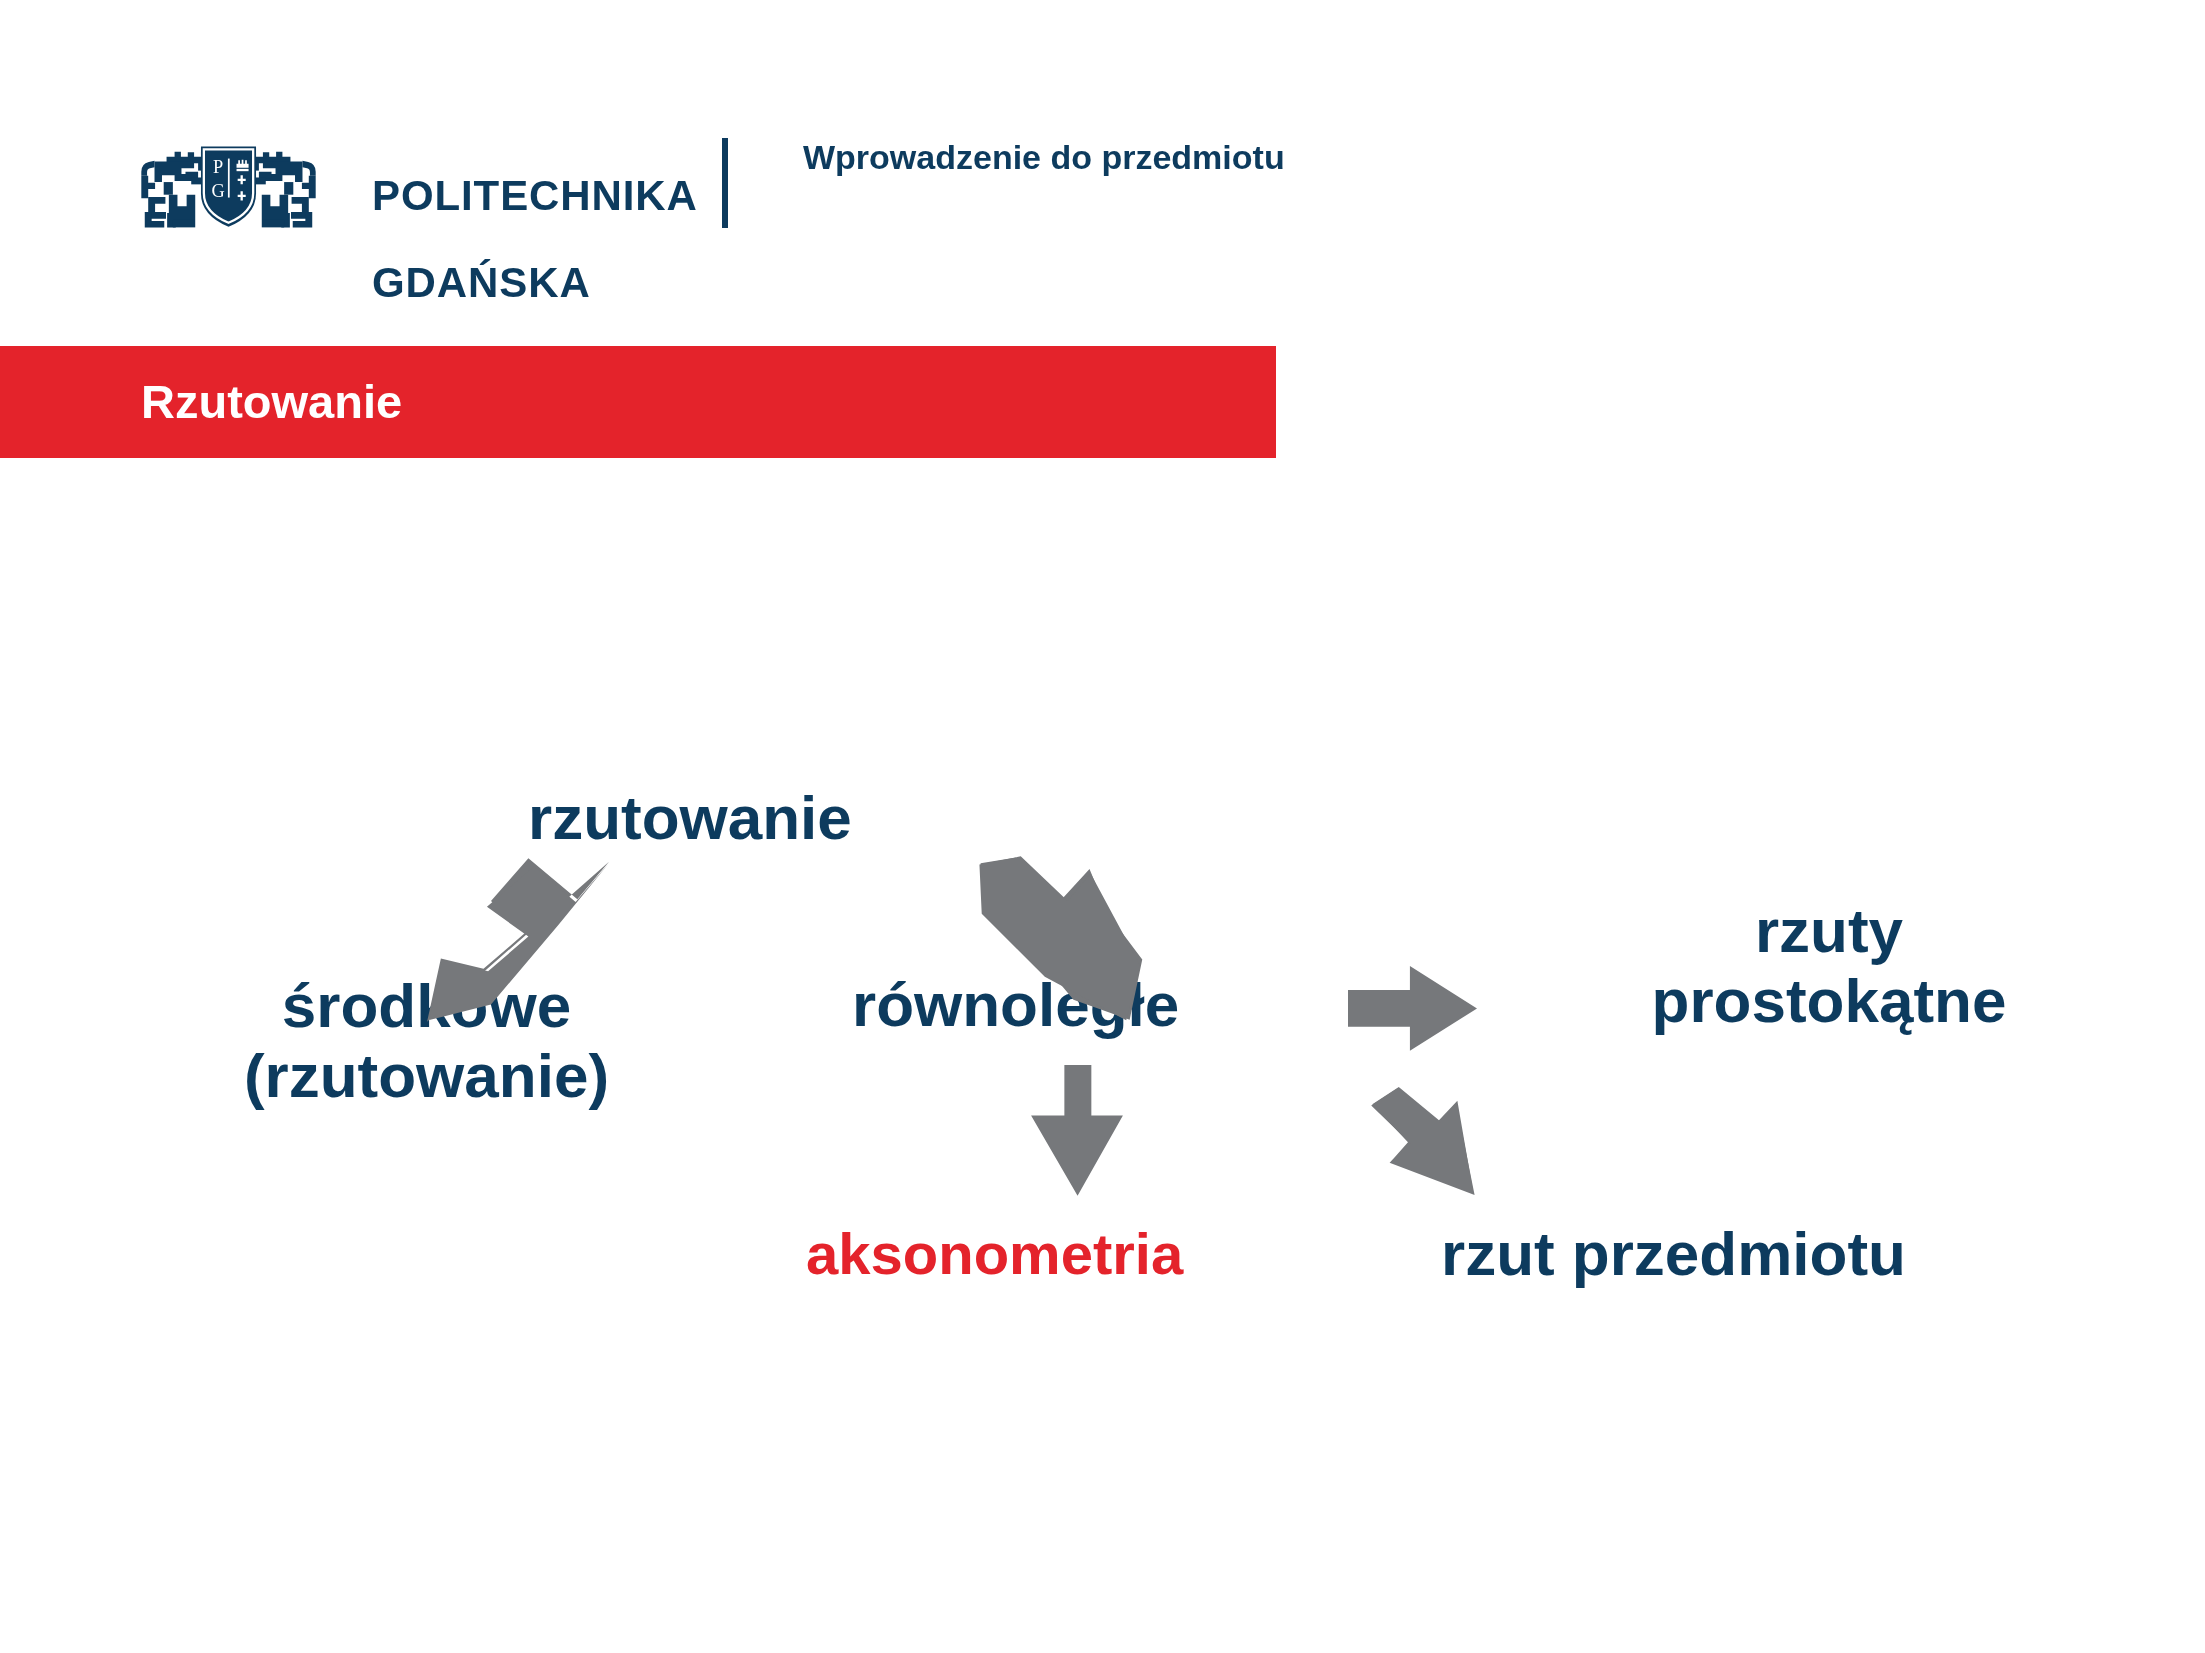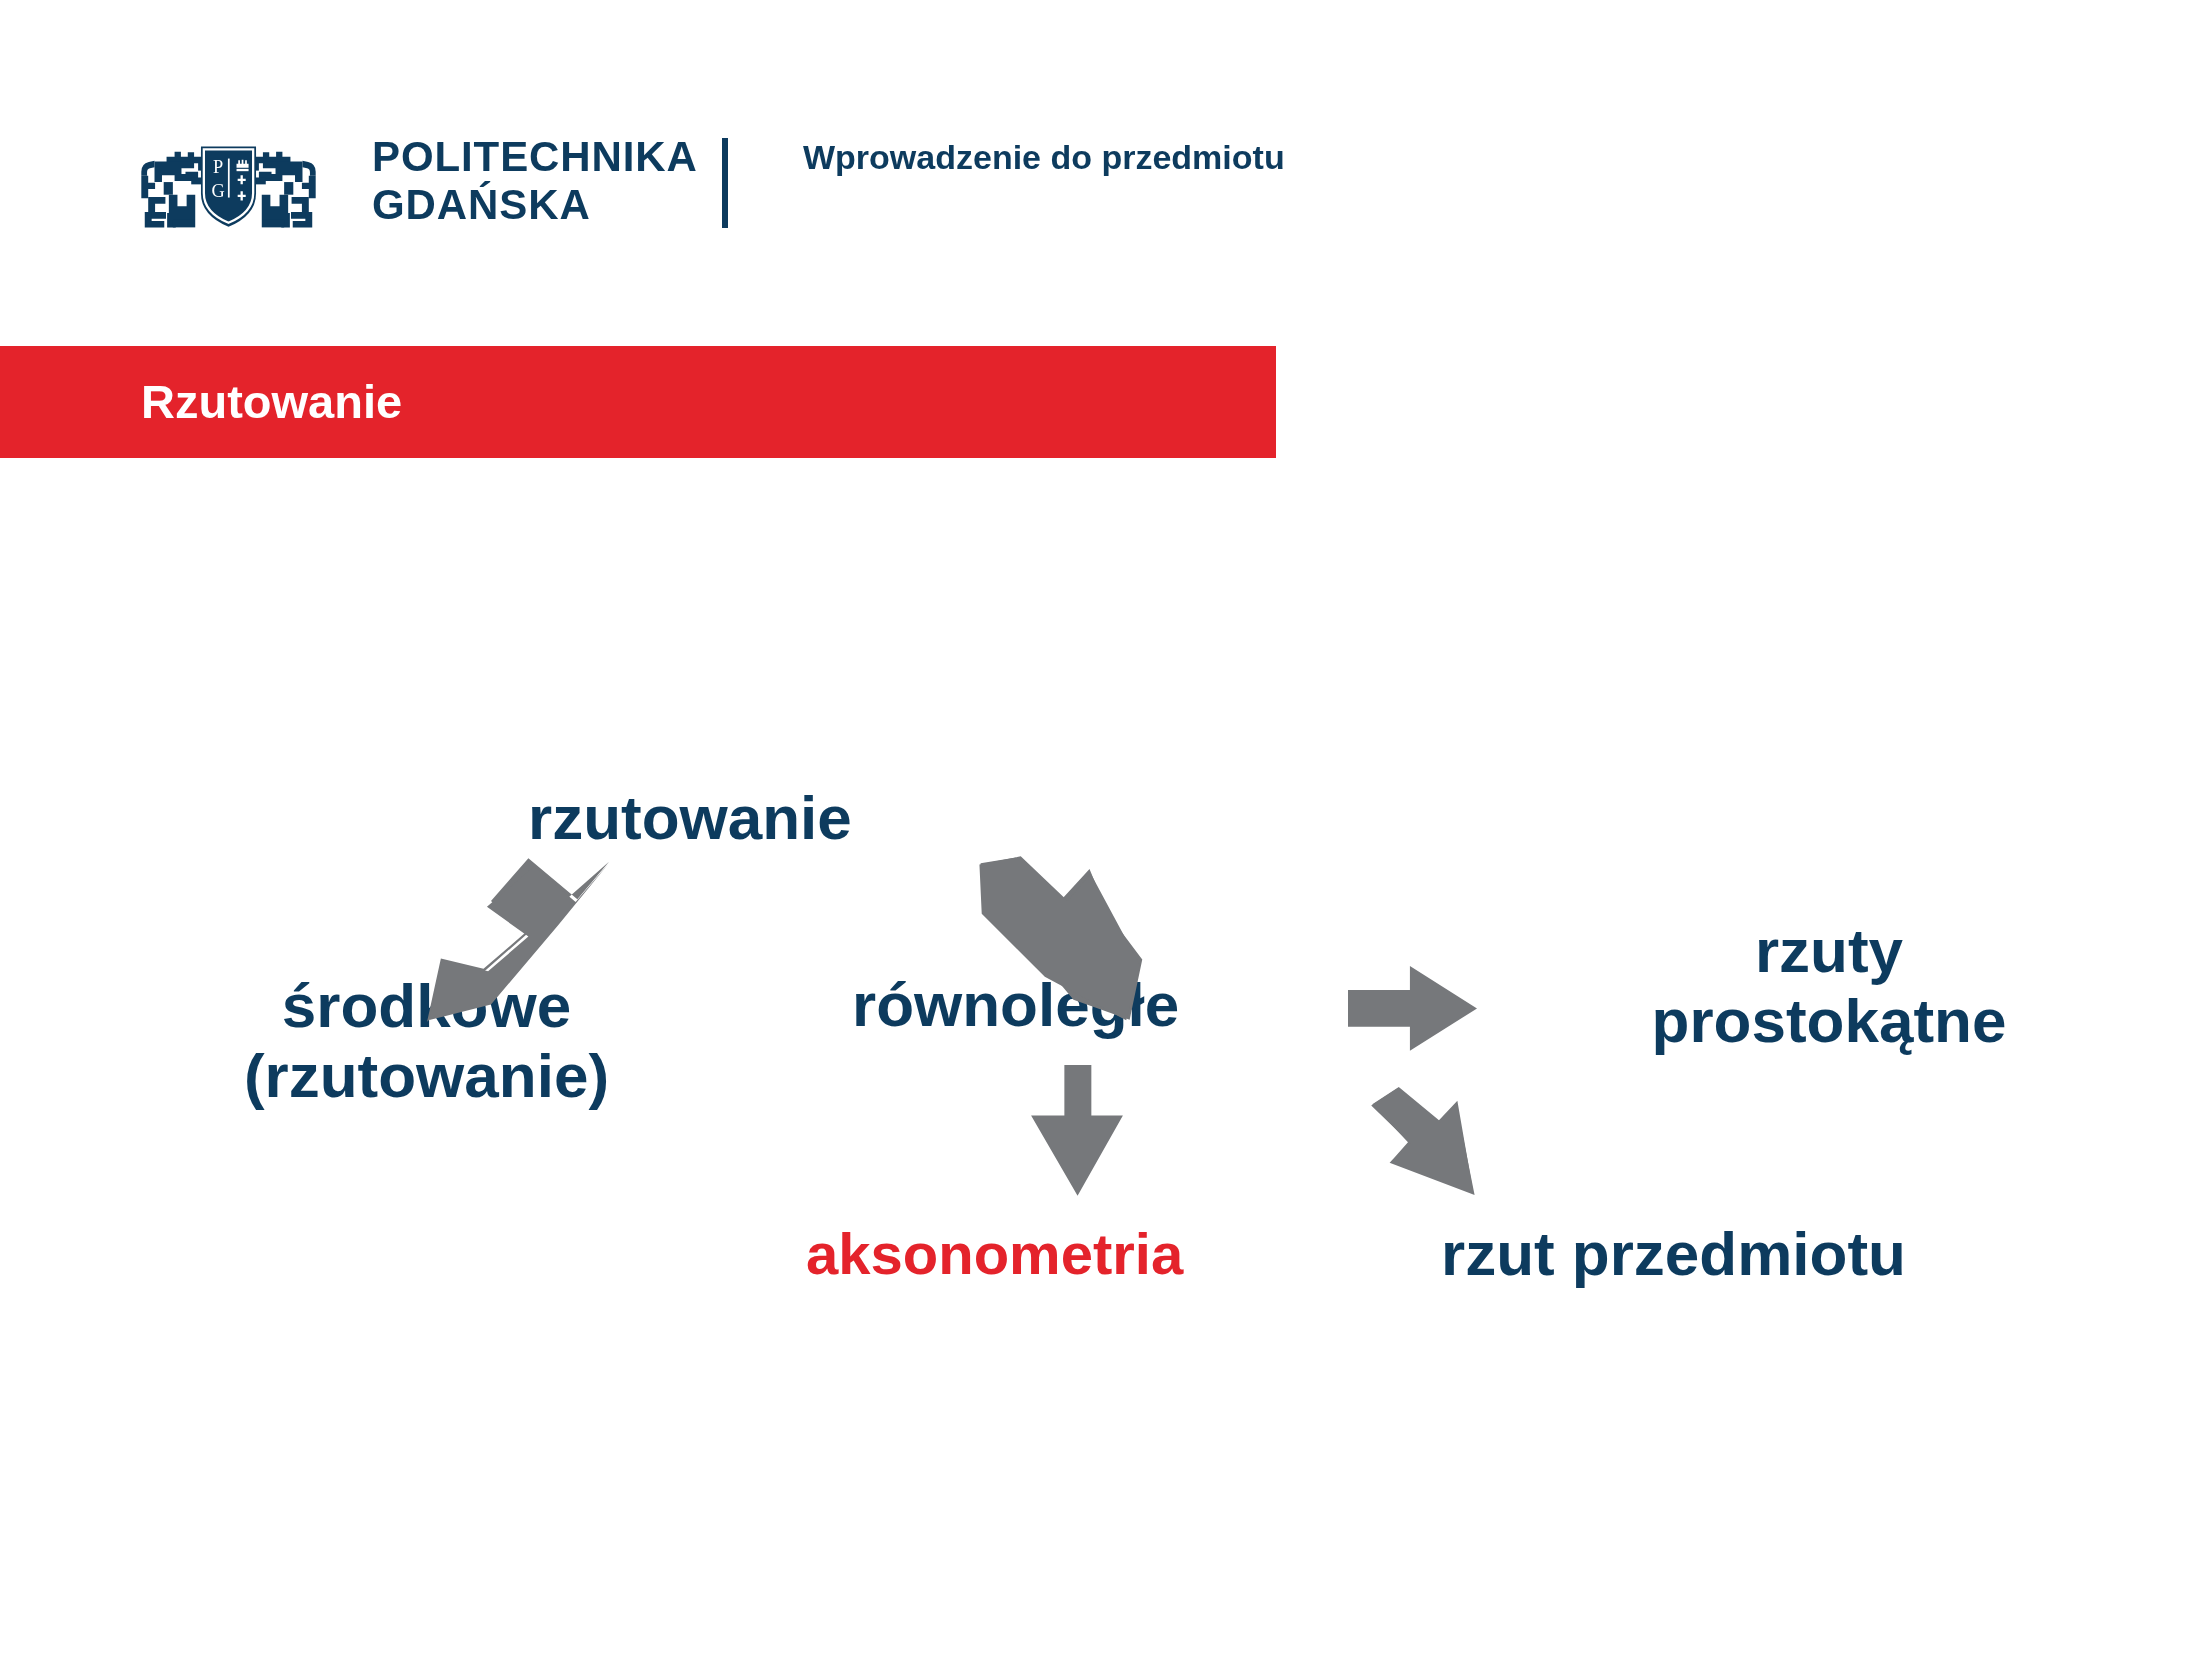--- a/index.html
+++ b/index.html
@@ -30,21 +30,21 @@
   #wordmark {
     position: absolute;
     left: 372px; top: 133px;
     width: 322px;
     color: #0d3b5e;
     font-weight: bold;
     font-size: 42px;
     line-height: 48px;
     letter-spacing: 0.9px;
   }
-  #wordmark .wm-line { display: block; white-space: nowrap; }
+  #wordmark .wm-line { display: block; white-space: nowrap; margin-top: 39px; }
   #wordmark .wm-line-2 { }
   #header-divider {
     position: absolute;
     left: 722px; top: 138px;
     width: 6.3px; height: 90px;
     background: #0d3b5e;
   }
   #header-subtitle {
     position: absolute;
     left: 803px; top: 130px;
@@ -98,21 +98,21 @@
   }
   #node-srodkowe .nl { display: block; }
   #node-rownolegle {
     left: 852px; top: 971px;
     font-size: 62px; line-height: 68px;
   }
   #node-rzuty {
     left: 1499px; top: 896px;
     width: 660px;
     text-align: center;
-    font-size: 62px; line-height: 70px; margin-top: 20px;
+    font-size: 62px; line-height: 70px;
   }
   #node-rzuty .nl { display: block; }
   #node-aksonometria {
     left: 806px; top: 1220px;
     font-size: 58px; line-height: 68px;
   }
   #node-rzut-cechowany {
     left: 1441px; top: 1220px;
     font-size: 62px; line-height: 68px;
   }

